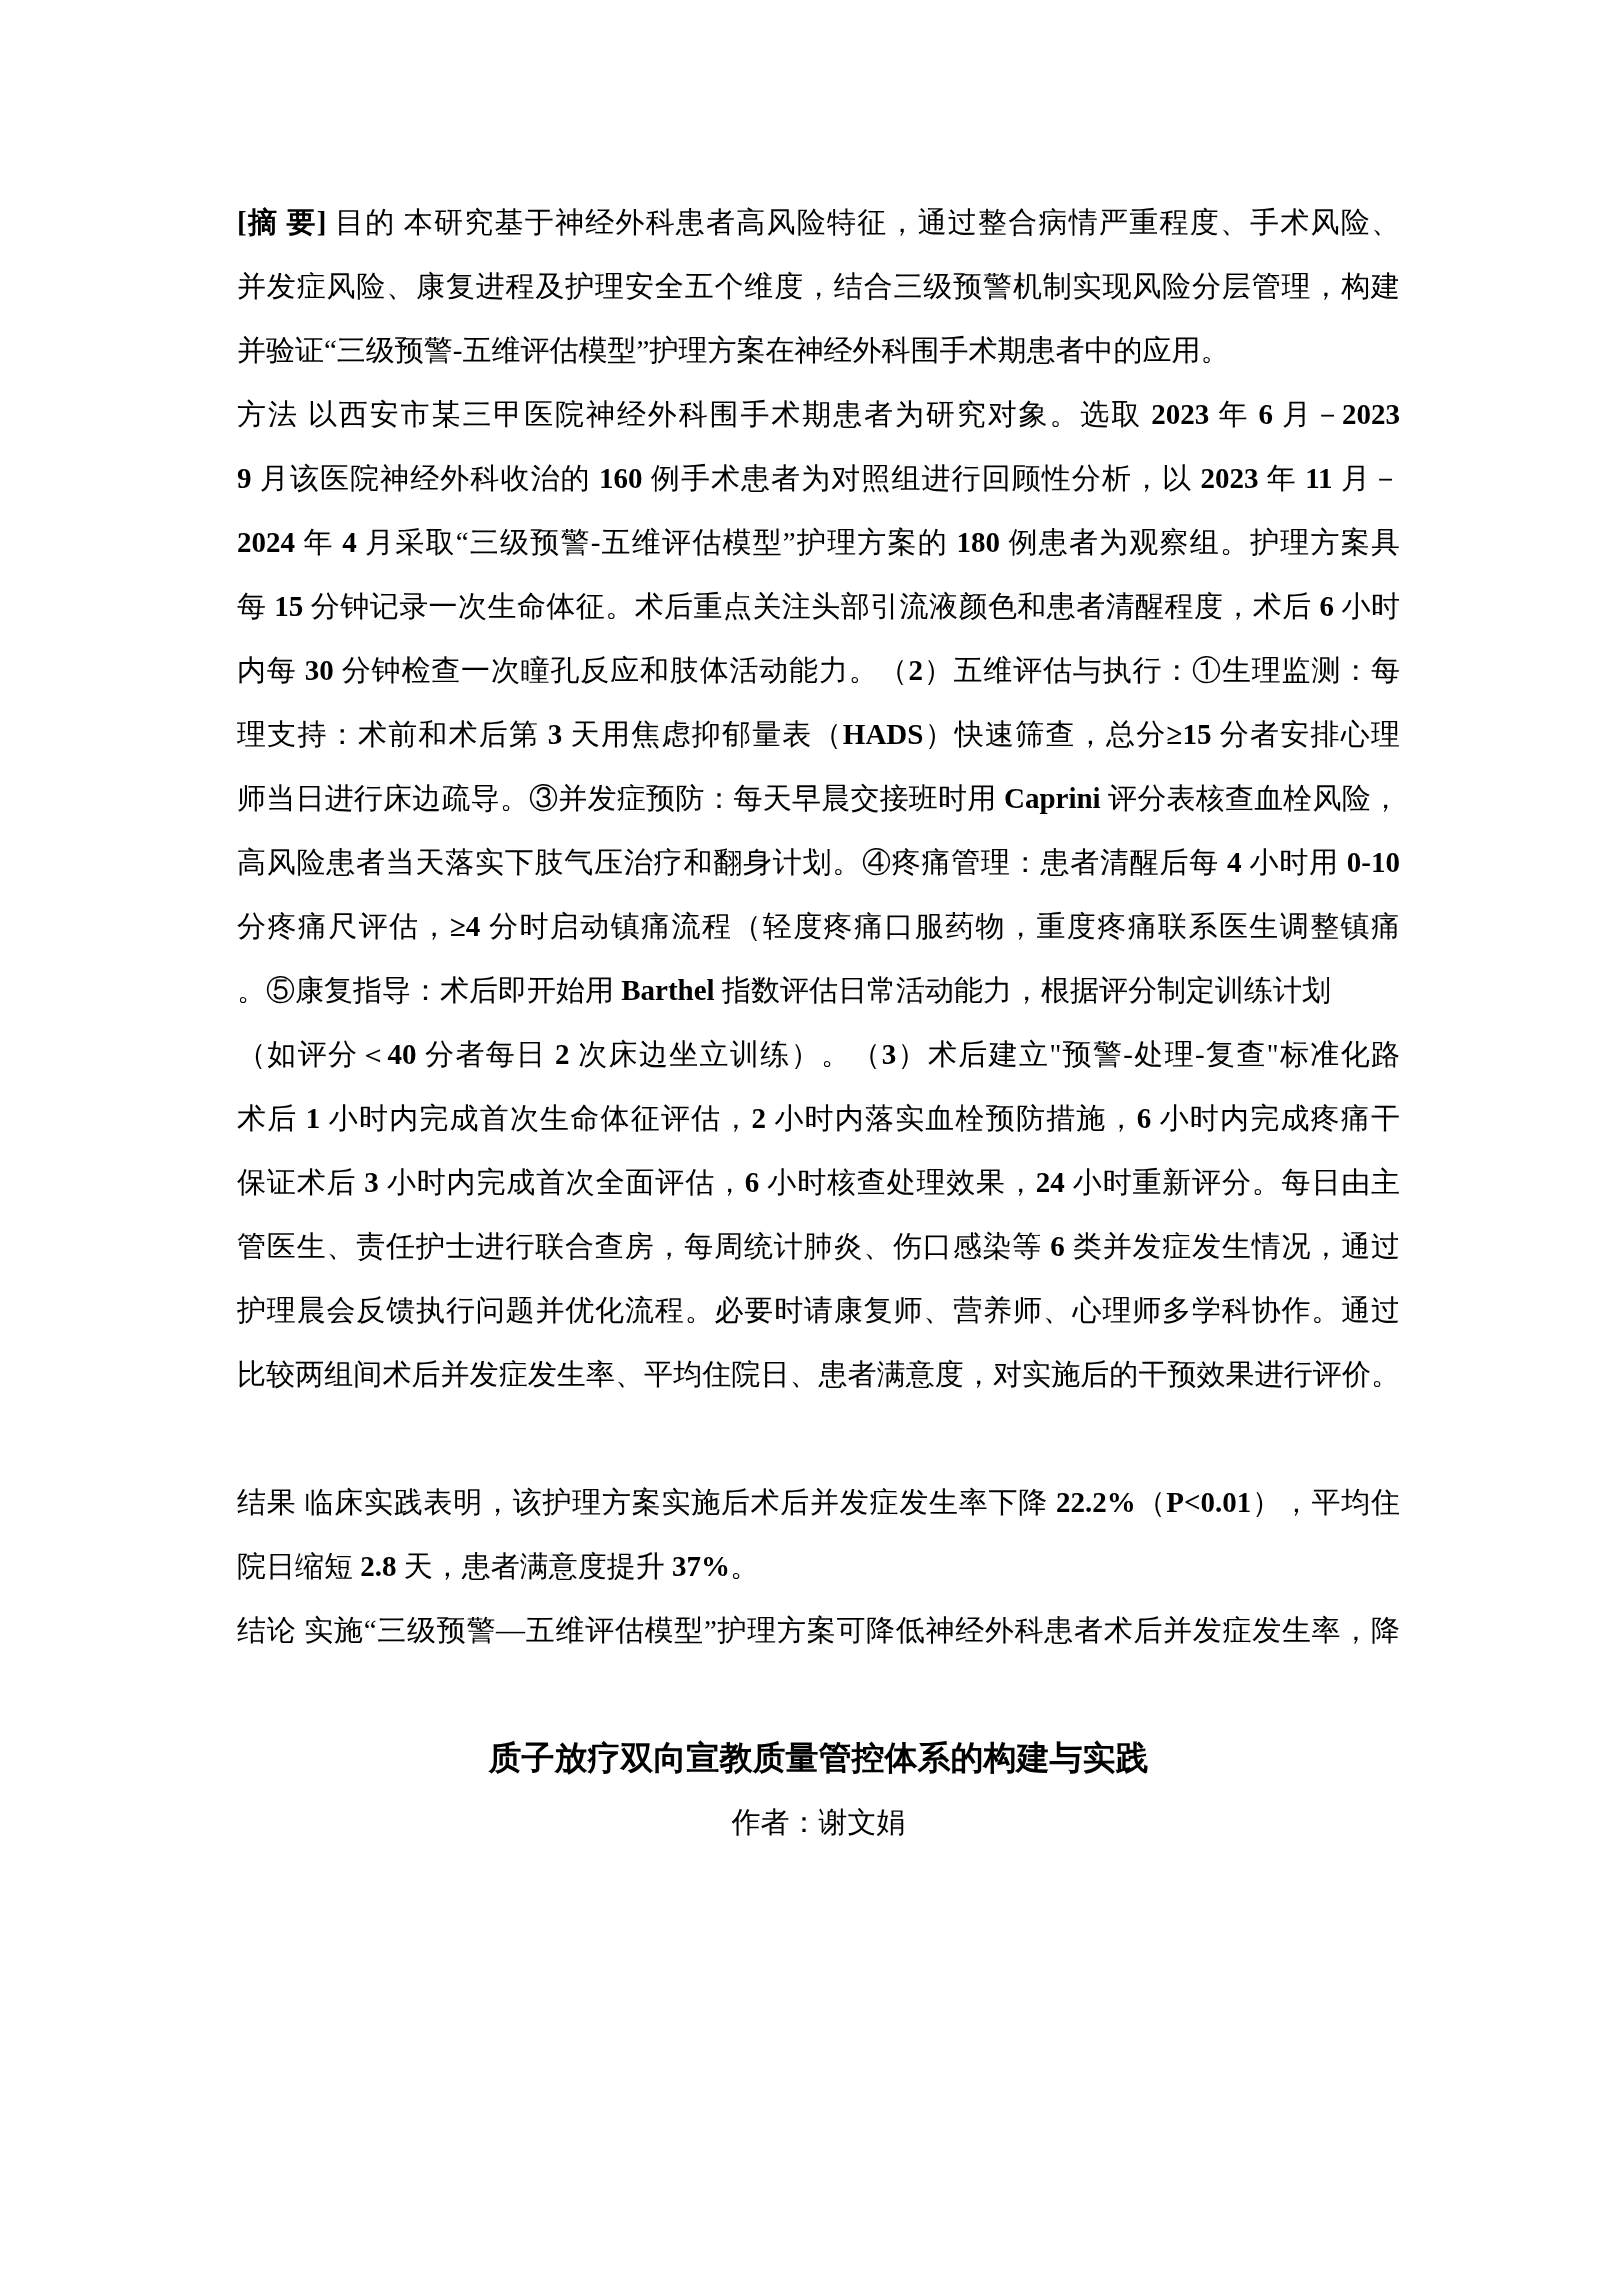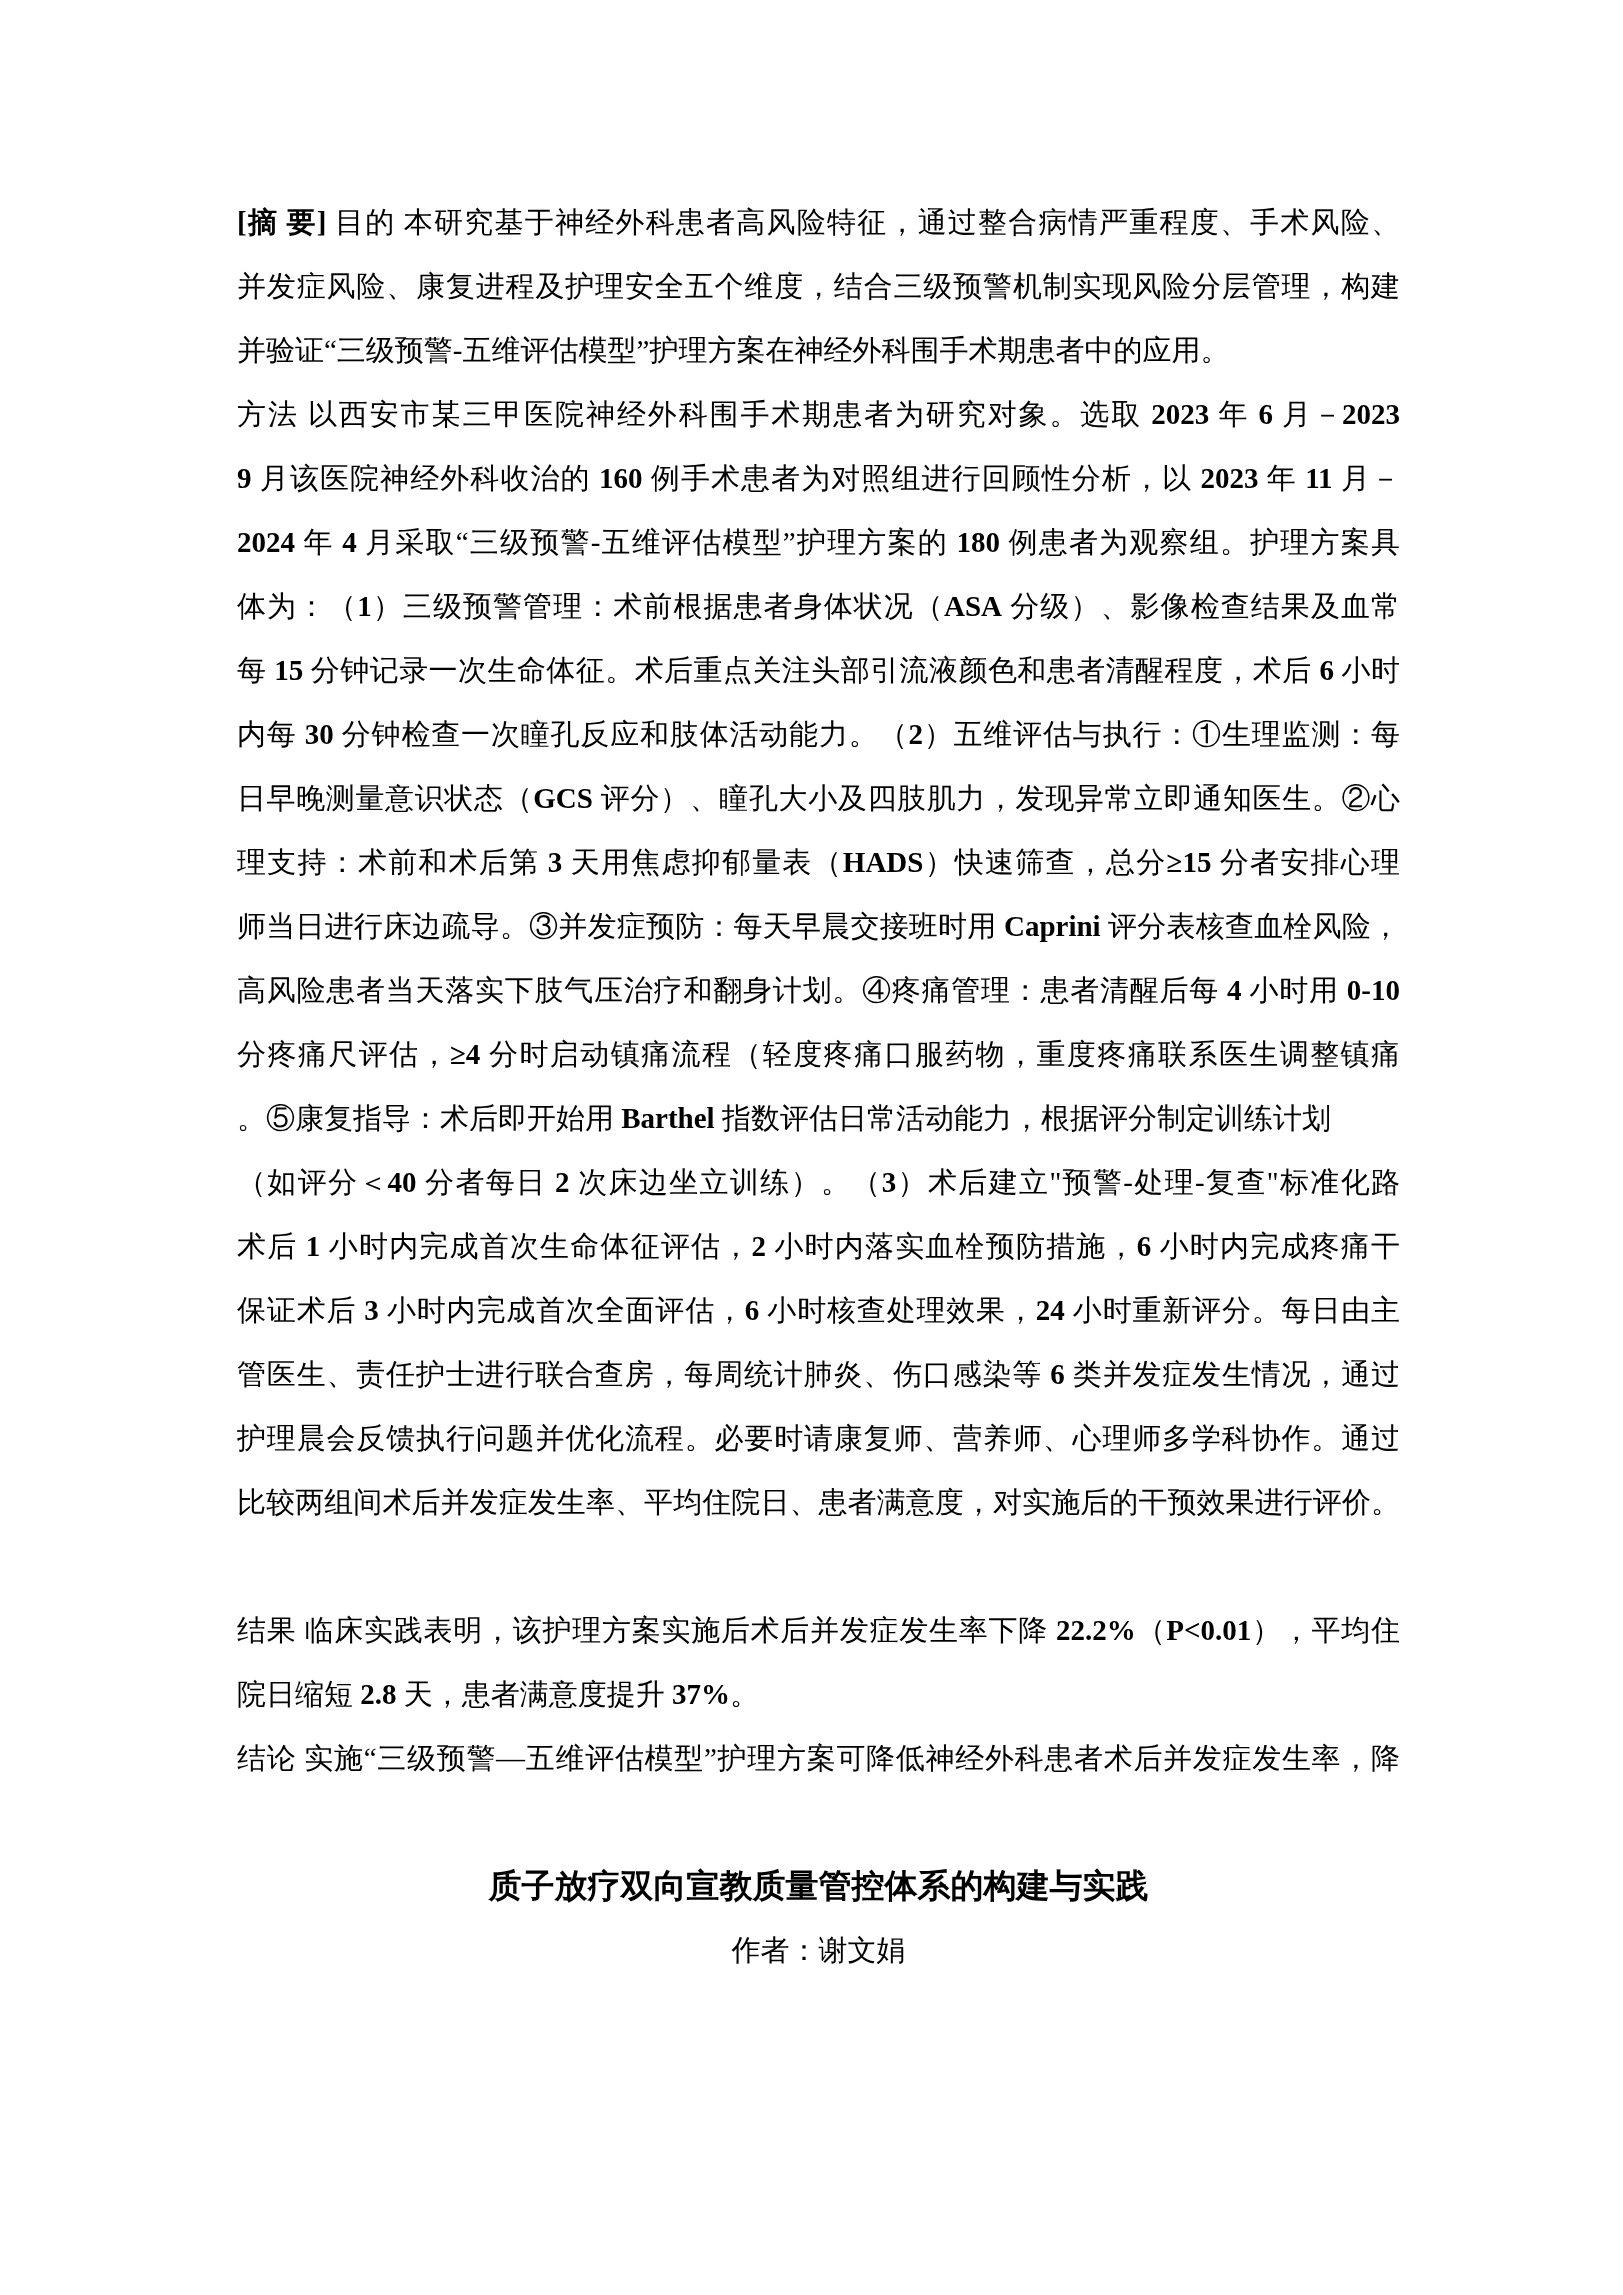--- a/index.html
+++ b/index.html
@@ -57,24 +57,22 @@
 <body>
 
 <div class="page">
   <div class="abstract-body">
       <div class="line"><span class="b">[摘 要] </span><span class="">目的 本研究基于神经外科患者高风险特征，通过整合病情严重程度、手术风险、</span></div>
       <div class="line"><span class="">并发症风险、康复进程及护理安全五个维度，结合三级预警机制实现风险分层管理，构建</span></div>
       <div class="line flush"><span class="">并验证“三级预警-五维评估模型”护理方案在神经外科围手术期患者中的应用。</span></div>
       <div class="line"><span class="">方法 以西安市某三甲医院神经外科围手术期患者为研究对象。选取 </span><span class="b">2023</span><span class=""> 年 </span><span class="b">6</span><span class=""> 月－</span><span class="b">2023</span></div>
       <div class="line"><span class="b">9</span><span class=""> 月该医院神经外科收治的 </span><span class="b">160</span><span class=""> 例手术患者为对照组进行回顾性分析，以 </span><span class="b">2023</span><span class=""> 年 </span><span class="b">11</span><span class=""> 月－</span></div>
       <div class="line"><span class="b">2024</span><span class=""> 年 </span><span class="b">4</span><span class=""> 月采取“三级预警-五维评估模型”护理方案的 </span><span class="b">180</span><span class=""> 例患者为观察组。护理方案具</span></div>
-      <div class="line"><span class="">体为：（</span><span class="b">1</span><span class="">）三级预警管理：术前根据患者身体状况（</span><span class="b">ASA</span><span class=""> 分级）、影像检查结果及血常</span></div>
       <div class="line"><span class="">每 </span><span class="b">15</span><span class=""> 分钟记录一次生命体征。术后重点关注头部引流液颜色和患者清醒程度，术后 </span><span class="b">6</span><span class=""> 小时</span></div>
       <div class="line"><span class="">内每 </span><span class="b">30</span><span class=""> 分钟检查一次瞳孔反应和肢体活动能力。（</span><span class="b">2</span><span class="">）五维评估与执行：①生理监测：每</span></div>
-      <div class="line"><span class="">日早晚测量意识状态（</span><span class="b">GCS</span><span class=""> 评分）、瞳孔大小及四肢肌力，发现异常立即通知医生。②心</span></div>
       <div class="line"><span class="">理支持：术前和术后第 </span><span class="b">3</span><span class=""> 天用焦虑抑郁量表（</span><span class="b">HADS</span><span class="">）快速筛查，总分</span><span class="b">≥15</span><span class=""> 分者安排心理</span></div>
       <div class="line"><span class="">师当日进行床边疏导。③并发症预防：每天早晨交接班时用 </span><span class="b">Caprini</span><span class=""> 评分表核查血栓风险，</span></div>
       <div class="line"><span class="">高风险患者当天落实下肢气压治疗和翻身计划。④疼痛管理：患者清醒后每 </span><span class="b">4</span><span class=""> 小时用 </span><span class="b">0-10</span></div>
       <div class="line"><span class="">分疼痛尺评估，</span><span class="b">≥4</span><span class=""> 分时启动镇痛流程（轻度疼痛口服药物，重度疼痛联系医生调整镇痛泵）</span></div>
       <div class="line flush"><span class="">。⑤康复指导：术后即开始用 </span><span class="b">Barthel</span><span class=""> 指数评估日常活动能力，根据评分制定训练计划</span></div>
       <div class="line"><span class="">（如评分＜</span><span class="b">40</span><span class=""> 分者每日 </span><span class="b">2</span><span class=""> 次床边坐立训练）。（</span><span class="b">3</span><span class="">）术后建立"预警-处理-复查"标准化路径：</span></div>
       <div class="line"><span class="">术后 </span><span class="b">1</span><span class=""> 小时内完成首次生命体征评估，</span><span class="b">2</span><span class=""> 小时内落实血栓预防措施，</span><span class="b">6</span><span class=""> 小时内完成疼痛干预。</span></div>
       <div class="line"><span class="">保证术后 </span><span class="b">3</span><span class=""> 小时内完成首次全面评估，</span><span class="b">6</span><span class=""> 小时核查处理效果，</span><span class="b">24</span><span class=""> 小时重新评分。每日由主</span></div>
       <div class="line"><span class="">管医生、责任护士进行联合查房，每周统计肺炎、伤口感染等 </span><span class="b">6</span><span class=""> 类并发症发生情况，通过</span></div>
       <div class="line"><span class="">护理晨会反馈执行问题并优化流程。必要时请康复师、营养师、心理师多学科协作。通过</span></div>

